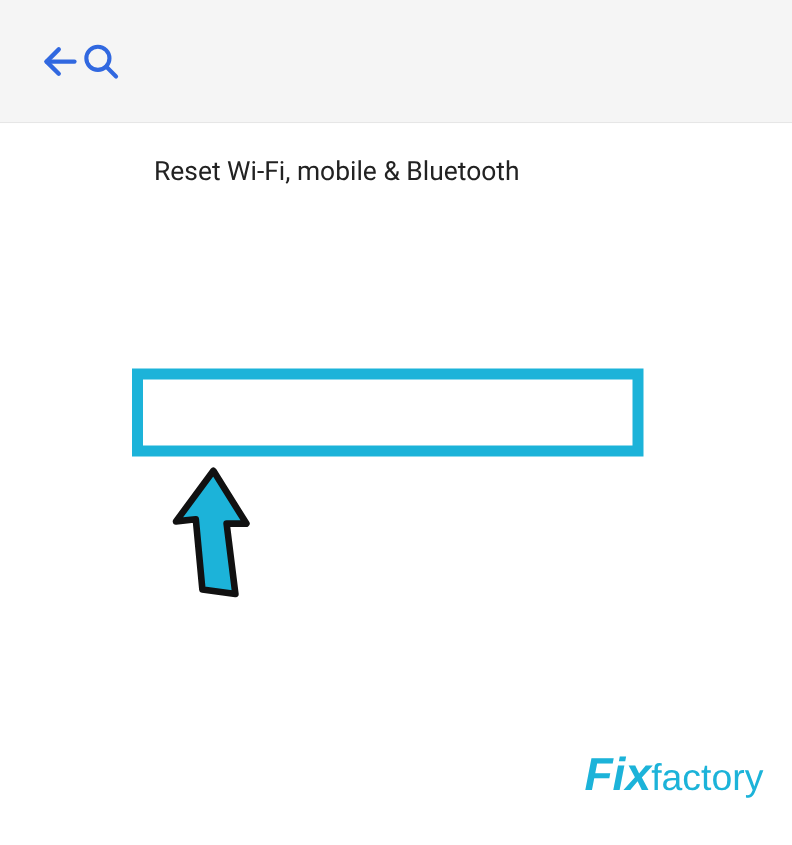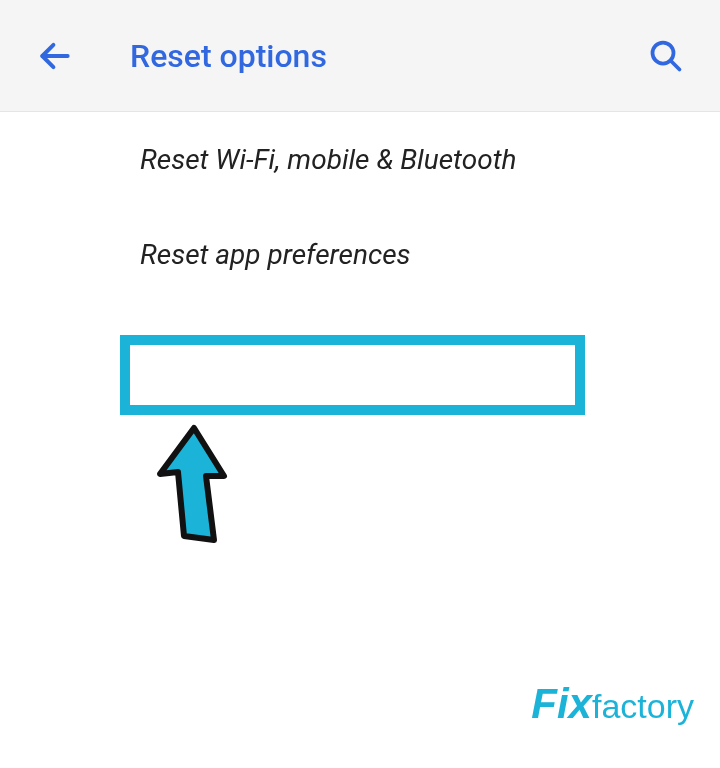--- a/index.html
+++ b/index.html
@@ -38,26 +38,25 @@
       cursor: pointer;
       display: flex;
       align-items: center;
       justify-content: center;
     }
     .content {
       padding: 0;
       background: #ffffff;
     }
     .list-item {
-      font-size: 28px;
+      font-size: 24px;
       color: #222;
       padding: 28px 0 28px 140px;
       cursor: pointer;
       line-height: 1.4;
-      font-style: italic;
     }
     .highlight-box {
       position: absolute;
       border: 10px solid #1cb3d9;
       left: 120px;
       top: 335px;
       width: 465px;
       height: 80px;
       pointer-events: none;
     }
@@ -87,32 +86,30 @@
 </head>
 <body>
 
 <div class="header">
   <div class="back-icon">
     <svg width="38" height="38" viewBox="0 0 24 24" fill="none" stroke="currentColor" stroke-width="2.5" stroke-linecap="round" stroke-linejoin="round">
       <line x1="20" y1="12" x2="4" y2="12"></line>
       <polyline points="11 5 4 12 11 19"></polyline>
     </svg>
   </div>
-  <div class="title">Reset options</div>
   <div class="search-icon">
     <svg width="36" height="36" viewBox="0 0 24 24" fill="none" stroke="currentColor" stroke-width="2.5" stroke-linecap="round" stroke-linejoin="round">
       <circle cx="10" cy="10" r="7"></circle>
       <line x1="21" y1="21" x2="15" y2="15"></line>
     </svg>
   </div>
 </div>
 
 <div class="content">
   <div class="list-item">Reset Wi-Fi, mobile &amp; Bluetooth</div>
-  <div class="list-item">Reset app preferences</div>
 </div>
 
 <div class="highlight-box"></div>
 
 <div class="arrow-annotation">
   <svg width="110" height="150" viewBox="0 0 110 150">
     <path d="M 62 10 L 92 58 L 74 58 L 82 122 L 52 118 L 46 54 L 28 56 Z" fill="#1cb3d9" stroke="#111" stroke-width="6" stroke-linejoin="round"></path>
   </svg>
 </div>
 

